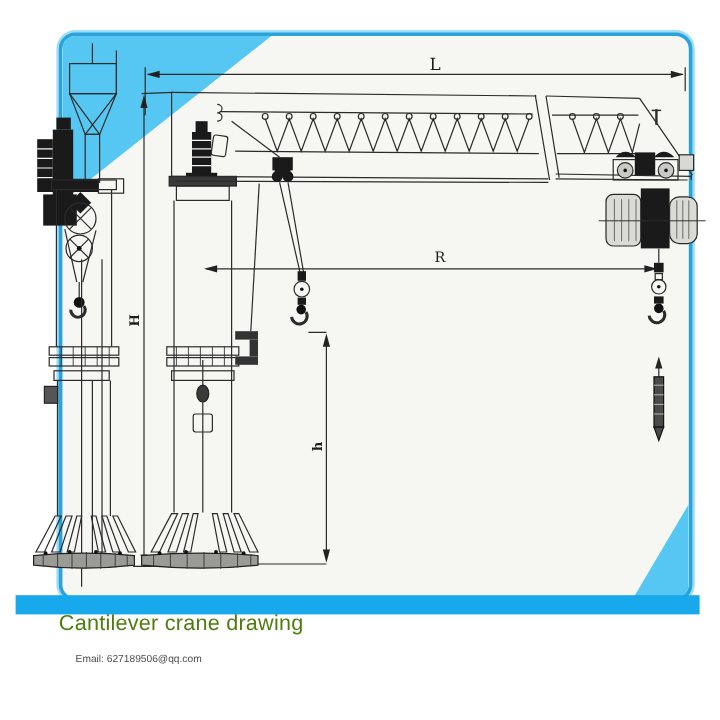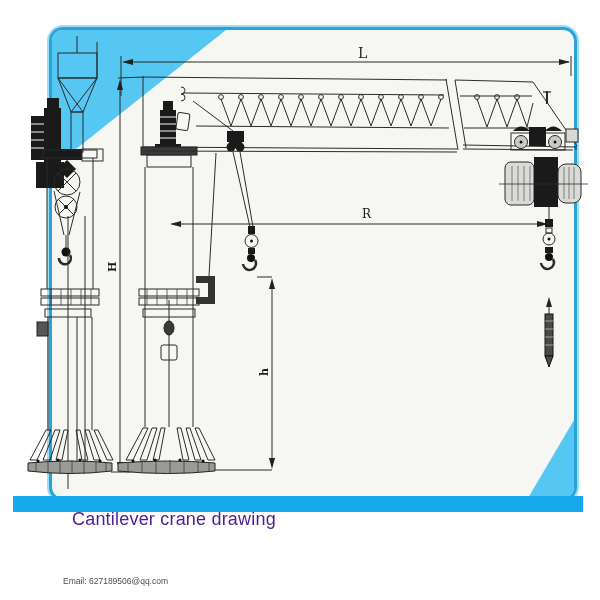--- a/index.html
+++ b/index.html
@@ -13,25 +13,25 @@
     box-shadow:0 0 0 2px #9edcf7;overflow:hidden;
   }
   .corner{position:absolute;background:#55c7f2;}
   .corner.tl{left:0;top:0;width:174px;height:138px;
     clip-path:polygon(0 0,100% 0,0 100%);}
   .corner.br{right:0;bottom:0;width:46px;height:78px;
     clip-path:polygon(100% 0,100% 100%,0 100%);}
   .drawing-svg{position:absolute;left:0;top:0;width:600px;height:600px;z-index:3;}
   .strip{position:absolute;left:13px;top:496px;width:570px;height:16px;background:#17a9ec;z-index:2;}
   .caption-title{
-    position:absolute;left:72px;top:509px;font-size:18px;color:#4c1d95;
+    position:absolute;left:49px;top:509px;font-size:18px;color:#4d7c0f;
     letter-spacing:.2px;z-index:4;
   }
   .caption-email{
-    position:absolute;left:63px;top:544px;font-size:8.5px;color:#4d4d4d;z-index:4;margin-top:32px;
+    position:absolute;left:63px;top:544px;font-size:8.5px;color:#4d4d4d;z-index:4;
   }
   svg text.dim{font-family:"DejaVu Serif",serif;fill:#1d1d1d;}
 </style>
 </head>
 <body>
 
 <div class="page">
 
   <div class="card">
     <div class="corner tl"></div>

